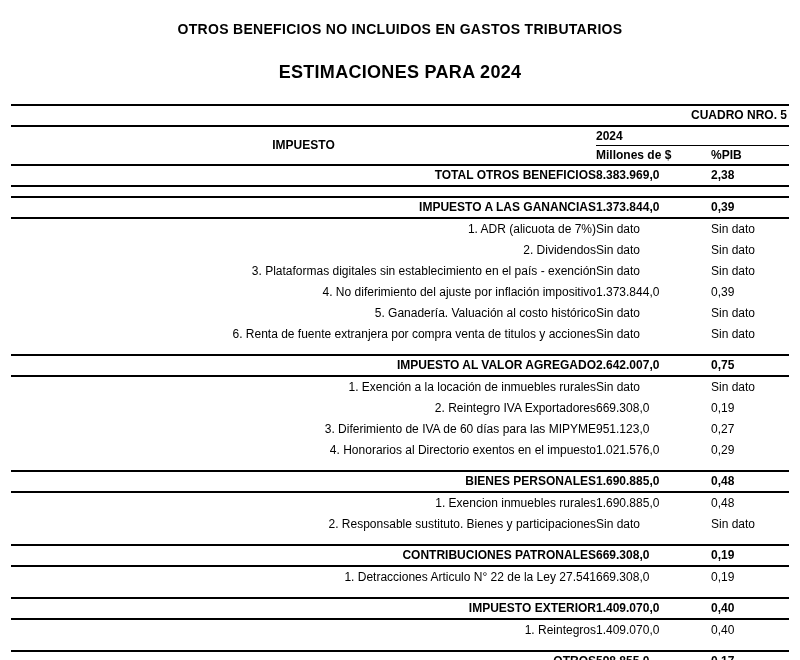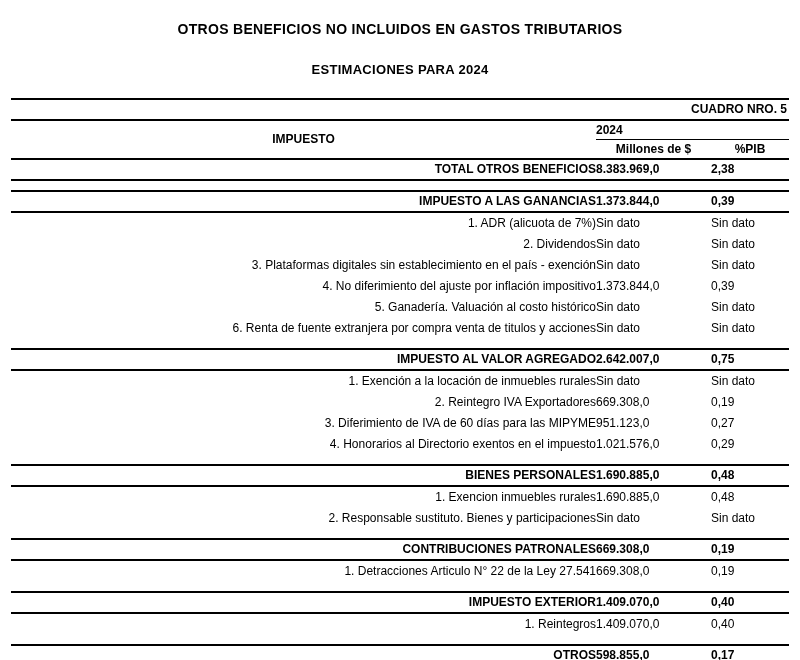--- a/index.html
+++ b/index.html
@@ -16,21 +16,21 @@
   }
   .page { padding-top: 11px; }
   .doc-title {
     font-size: 14px;
     font-weight: bold;
     text-align: center;
     margin: 10px 0 0 0;
     letter-spacing: 0.3px;
   }
   .doc-subtitle {
-    font-size: 13px;
+    font-size: 18px;
     font-weight: bold;
     text-align: center;
     margin: 25px 0 0 0;
     letter-spacing: 0.3px;
   }
   table.main {
     width: 778px;
     margin: 21px auto 0 auto;
     border-collapse: collapse;
     table-layout: fixed;
@@ -60,21 +60,20 @@
     text-align: center;
     font-weight: bold;
   }
   .year-cell {
     text-align: left;
     font-weight: bold;
     border-bottom: 1px solid #000;
     height: 18px;
   }
   .sub-hdr {
-    text-align: center;
     font-weight: bold;
     height: 18px;
   }
   .total-row td,
   .sec td {
     border-top: 2px solid #000;
     border-bottom: 2px solid #000;
     font-weight: bold;
     height: 19px;
   }

